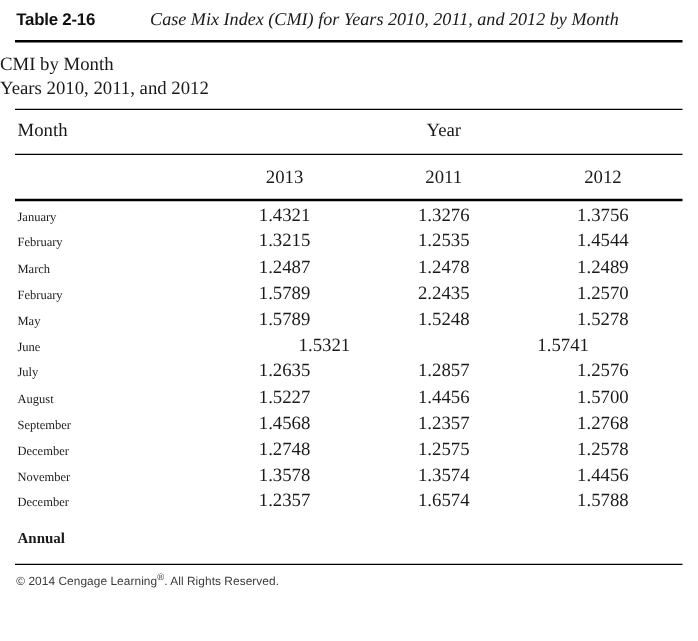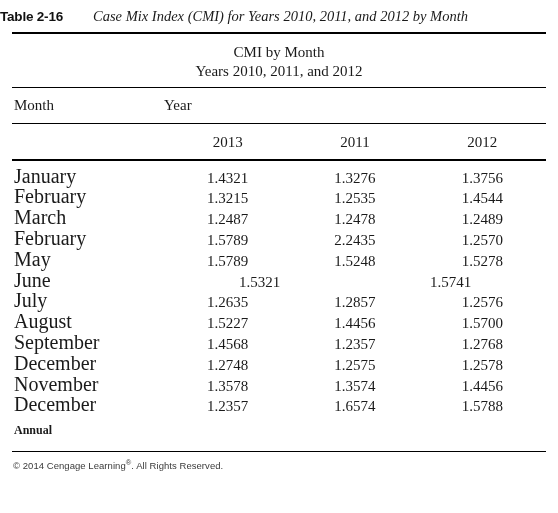--- a/index.html
+++ b/index.html
@@ -20,51 +20,51 @@
     position: absolute;
     left: 0;
     top: 0;
     width: 558px;
   }
 
   
   .caption-row {
     display: flex;
     align-items: baseline;
-    padding: 8px 12px 0 0;
+    padding: 8px 12px 0 13px;
     white-space: nowrap;
+    gap: 32px;
   }
   .caption-label {
     font-family: "Liberation Sans", "DejaVu Sans", sans-serif;
     font-weight: bold;
     font-size: 13.5px;
     letter-spacing: -0.2px;
     color: #111;
   }
   .caption-text {
     font-family: "Liberation Serif", "DejaVu Serif", serif;
     font-style: italic;
     font-size: 14.5px;
-    margin-left: 30px;
+    margin-left: 12px;
     color: #1a1a1a;
   }
 
   
   .rule {
     margin: 0 12px;
     background: #000;
   }
   .rule-thick { height: 2.2px; }
   .rule-thin  { height: 1.3px; }
 
   .rule-under-caption { margin-top: 7px; }
 
   
   .title-block {
-    text-align: center;
     padding: 9px 0 6px 0;
     line-height: 1.25;
   }
   .title-line {
     font-size: 15px;
     color: #1a1a1a;
   }
 
   
   .grid-row {
@@ -85,21 +85,21 @@
     font-size: 15px;
   }
 
   .hdr-monthyear {
     padding-top: 9px;
     padding-bottom: 9px;
   }
   .hdr-monthyear .col-month { font-size: 15px; }
   .year-span {
     flex: 1 1 0;
-    text-align: left;
+    text-align: center;
     font-size: 15px;
   }
 
   .hdr-years {
     padding-top: 10px;
     padding-bottom: 8px;
   }
   .hdr-years .col-val {
     font-weight: normal;
   }
@@ -112,21 +112,21 @@
     display: flex;
     align-items: baseline;
     padding-left: 14px;
     padding-right: 12px;
     line-height: 1.0;
     height: 20.8px;
   }
   .data-row .col-month {
     width: 150px;
     flex: 0 0 150px;
-    font-size: 20px;
+    font-size: 10px;
     white-space: nowrap;
   }
   .data-row .col-val {
     flex: 1 1 0;
     text-align: center;
     font-size: 15px;
     font-variant-numeric: lining-nums;
   }
 
   .annual-row {

